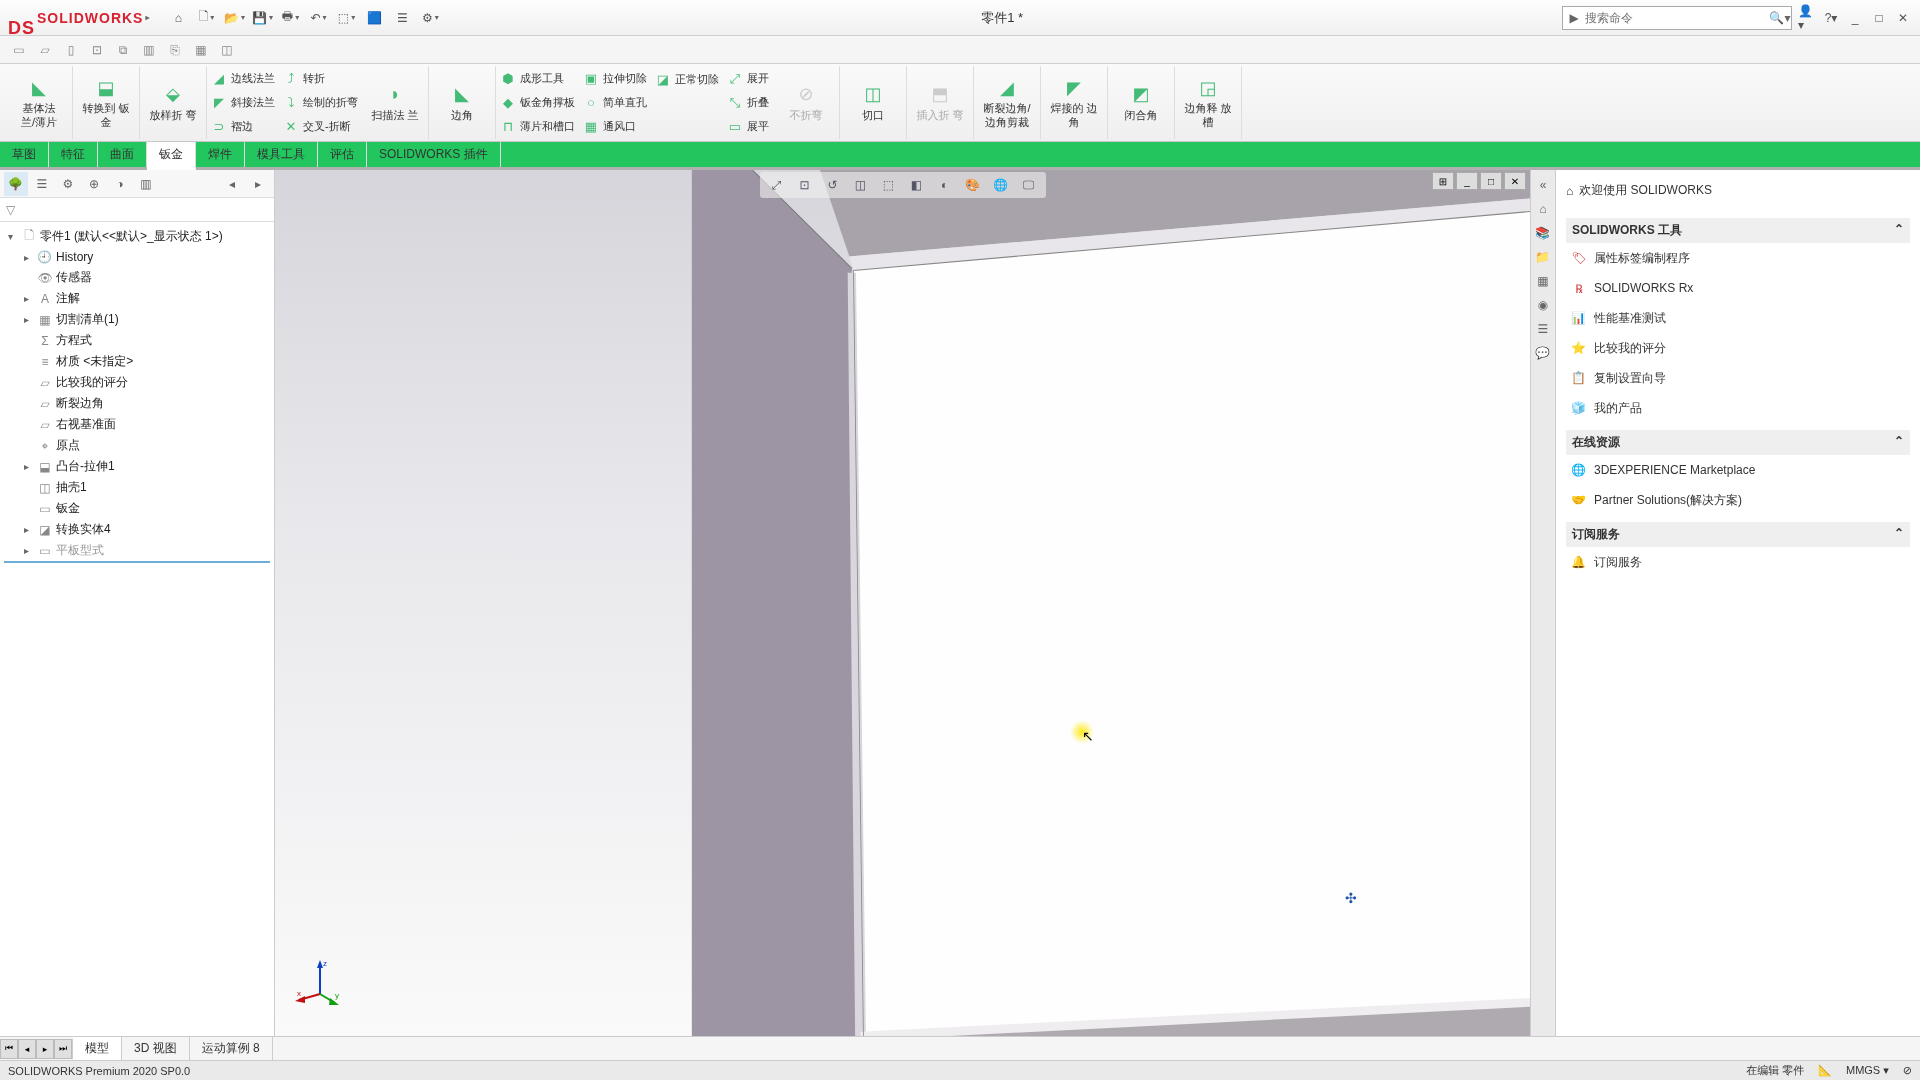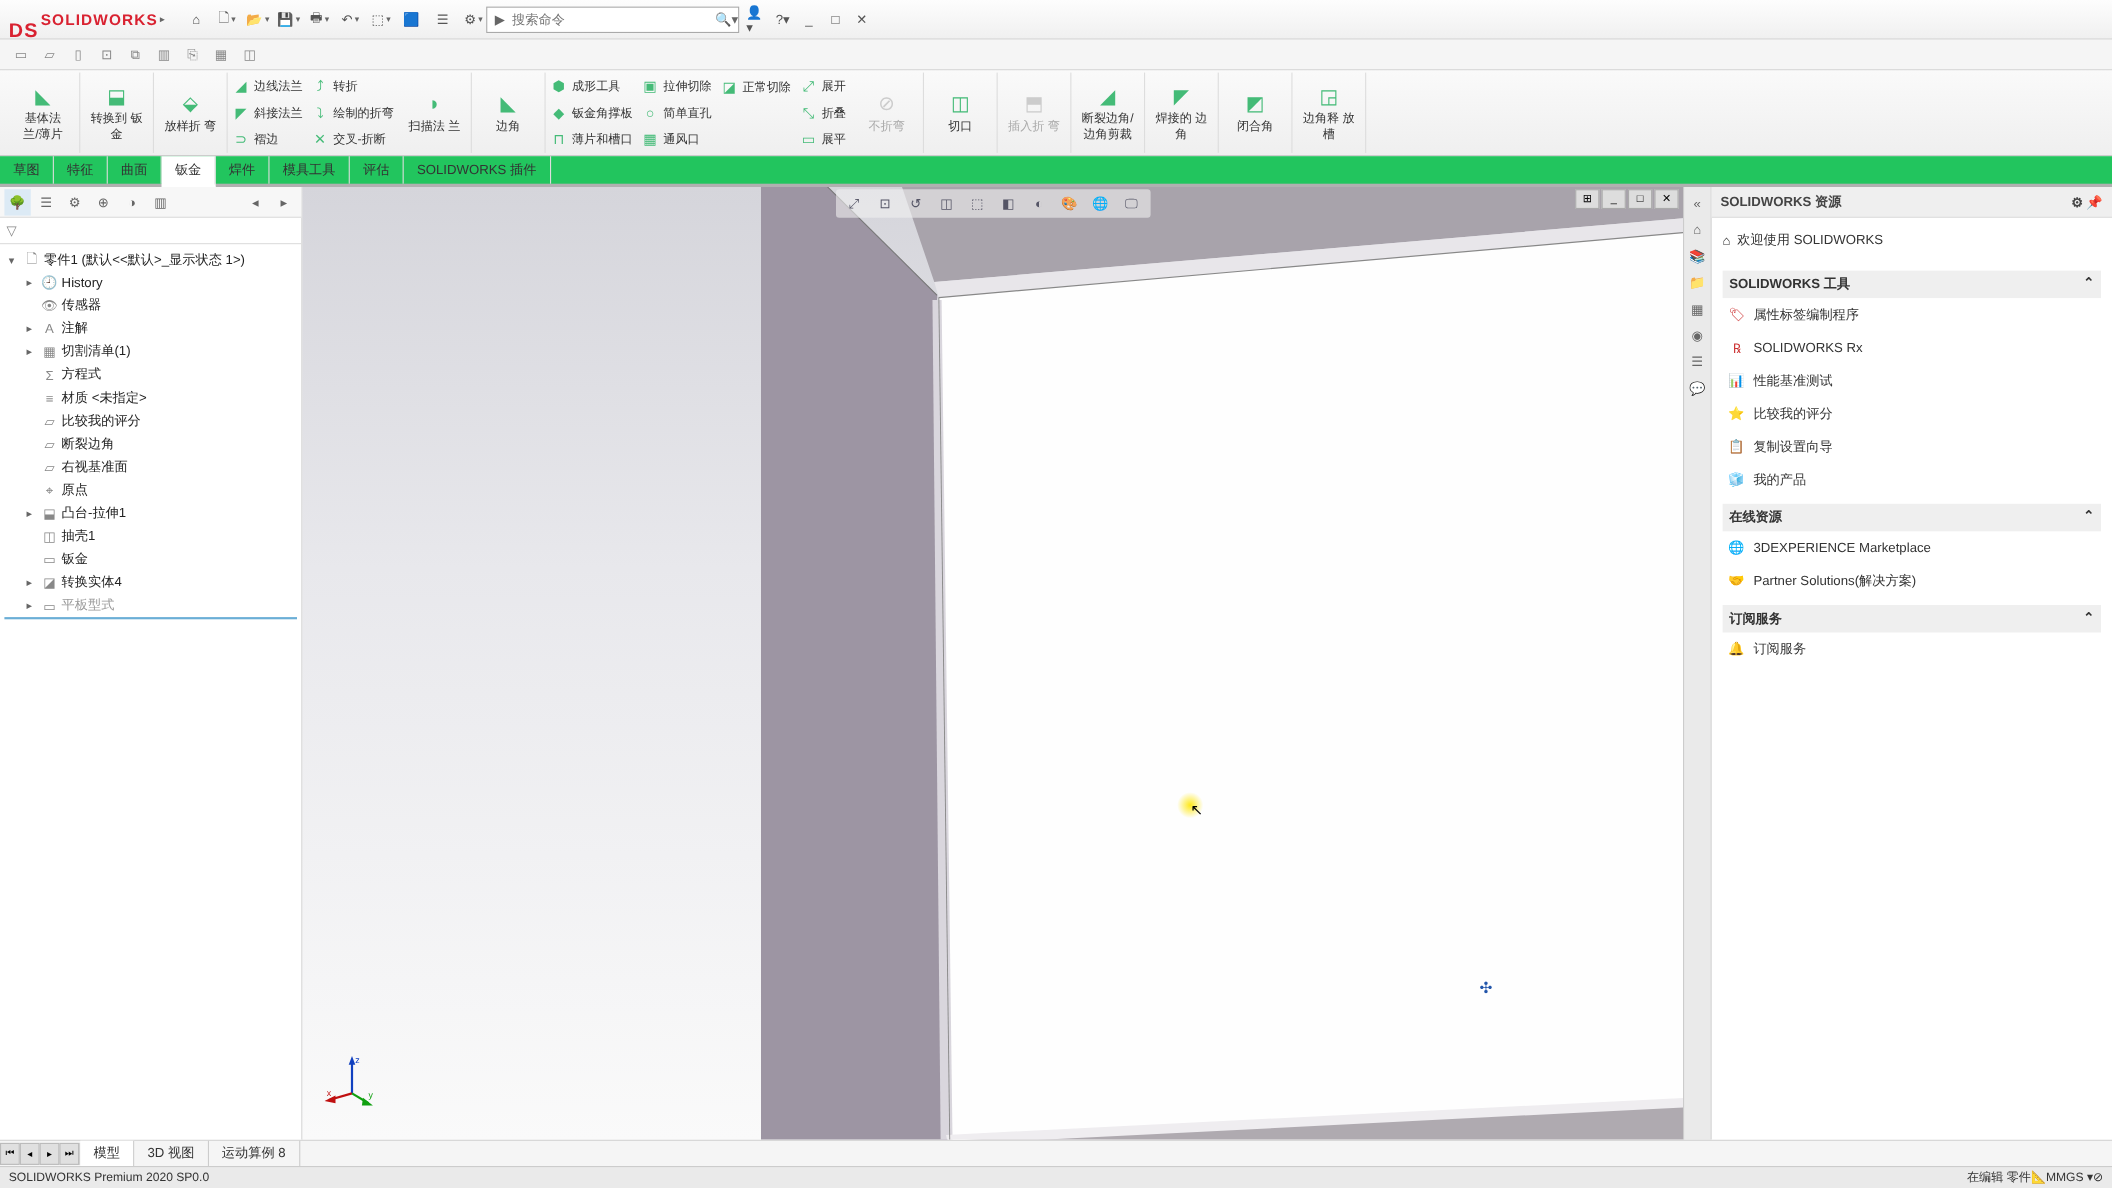--- a/index.html
+++ b/index.html
@@ -72,21 +72,21 @@
 .tp-link { display: flex; align-items: center; gap: 6px; padding: 6px 4px; font-size: 12px; color: #333; cursor: pointer; }
 .tp-link .li { width: 18px; height: 18px; display: flex; align-items: center; justify-content: center; color: #c33; }
 
 .bottom-tabs { height: 24px; background: #f5f5f5; display: flex; align-items: center; border-top: 1px solid #ccc; }
 .bt-nav { display: flex; border-right: 1px solid #ccc; }
 .bt-navbtn { width: 18px; height: 20px; background: #e0e0e0; border: 1px solid #bbb; display: flex; align-items: center; justify-content: center; font-size: 9px; cursor: pointer; }
 .bt-tab { padding: 0 12px; display: flex; align-items: center; font-size: 12px; color: #333; cursor: pointer; border-right: 1px solid #ccc; height: 100%; }
 .bt-tab.active { background: #fff; }
 
 .statusbar { height: 20px; background: #eaeaea; border-top: 1px solid #ccc; display: flex; align-items: center; padding: 0 8px; font-size: 11px; color: #333; justify-content: space-between; }
-.sb-right { display: flex; align-items: center; }
+.sb-right { display: flex; align-items: center; gap: 14px; }
 </style>
 </head>
 <body>
 
 <div class="titlebar">
   <div class="sw-logo">
     <span class="ds">DS</span>
     <span>SOLIDWORKS</span>
     <span class="dropdown-arrow">▸</span>
   </div>
@@ -95,20 +95,21 @@
     <div class="qat-btn">🗋<span class="dropdown-arrow">▾</span></div>
     <div class="qat-btn">📂<span class="dropdown-arrow">▾</span></div>
     <div class="qat-btn">💾<span class="dropdown-arrow">▾</span></div>
     <div class="qat-btn">🖶<span class="dropdown-arrow">▾</span></div>
     <div class="qat-btn">↶<span class="dropdown-arrow">▾</span></div>
     <div class="qat-btn">⬚<span class="dropdown-arrow">▾</span></div>
     <div class="qat-btn">🟦</div>
     <div class="qat-btn">☰</div>
     <div class="qat-btn">⚙<span class="dropdown-arrow">▾</span></div>
   </div>
+  <div class="title-center">零件1 *</div>
   <div class="title-right">
     <div class="search-box">
       <span class="si">▶</span>
       <input placeholder="搜索命令" style="">
       <span class="si">🔍▾</span>
     </div>
     <div class="win-btn">👤▾</div>
     <div class="win-btn">?▾</div>
     <div class="win-btn">_</div>
     <div class="win-btn">□</div>
@@ -467,24 +468,20 @@
     <div class="rs-btn">⌂</div>
     <div class="rs-btn">📚</div>
     <div class="rs-btn">📁</div>
     <div class="rs-btn">▦</div>
     <div class="rs-btn">◉</div>
     <div class="rs-btn">☰</div>
     <div class="rs-btn">💬</div>
   </div>
 
   <div class="task-pane">
-    <div class="tp-header">
-      <span>SOLIDWORKS 资源</span>
-      <span><span style="cursor:pointer">⚙</span> <span style="cursor:pointer">📌</span></span>
-    </div>
     <div class="tp-body">
       <div class="tp-welcome">
           <span>⌂</span>
           <span>欢迎使用  SOLIDWORKS</span>
         </div>
 
       <div class="tp-section-hdr">
           <span>SOLIDWORKS 工具</span>
           <span>⌃</span>
         </div>

